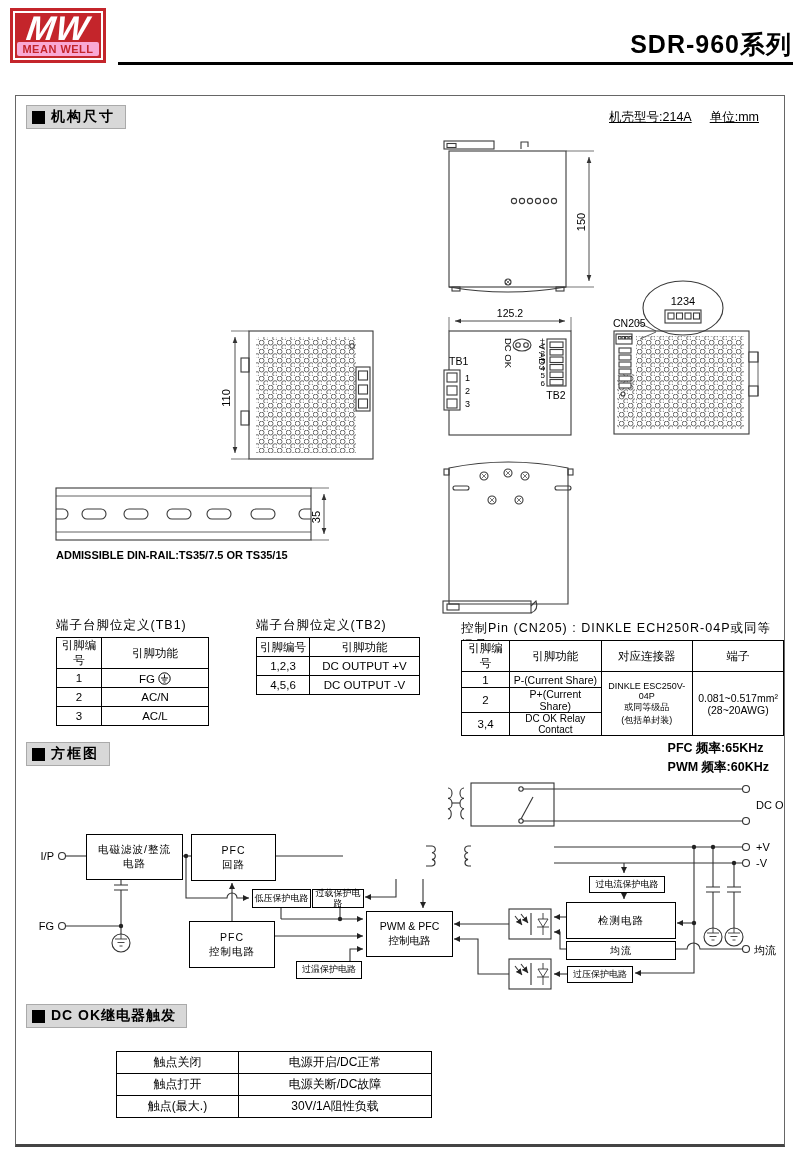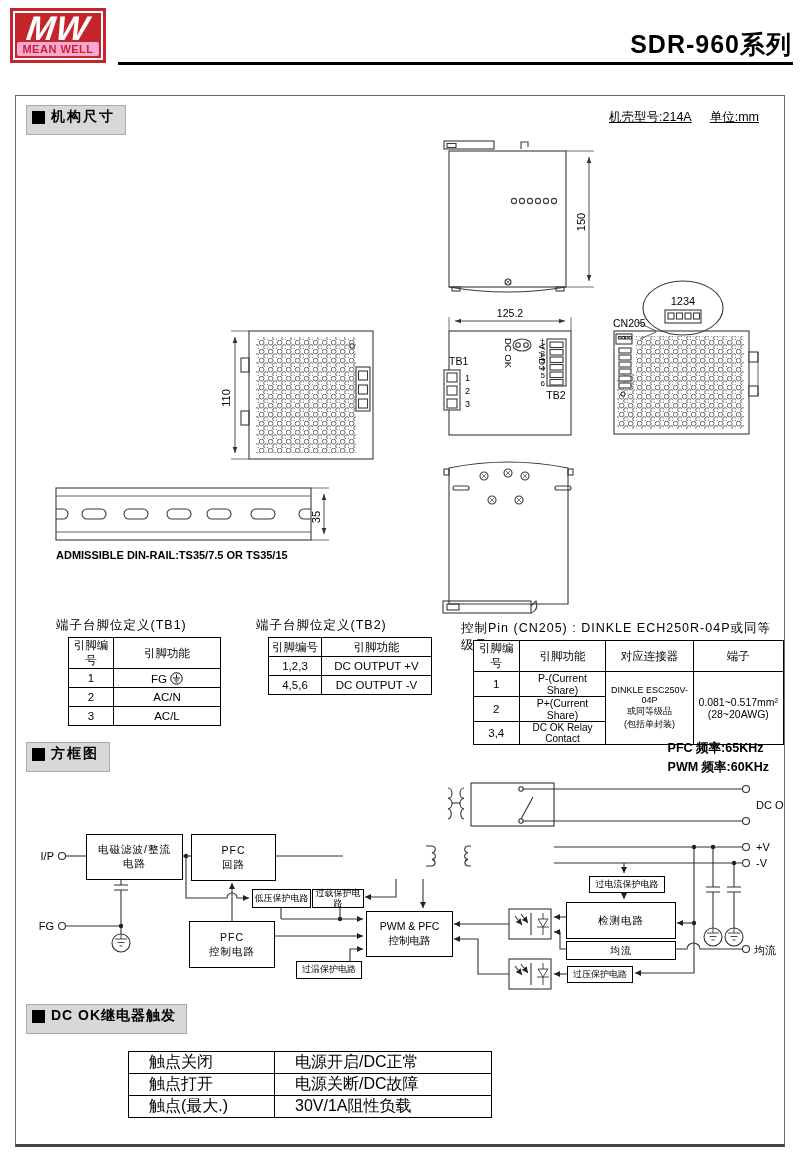--- a/index.html
+++ b/index.html
@@ -15,42 +15,42 @@
   .logo-brand{position:absolute;left:2px;right:2px;bottom:2px;background:#f9a8d4;color:#c4252b;
               font-size:11px;font-weight:bold;text-align:center;border-radius:2px;line-height:14px;letter-spacing:.5px;}
   .doc-title{left:130px;top:28px;font-size:25px;font-weight:bold;letter-spacing:3px;}
   .doc-series{right:8px;top:28px;font-size:25px;font-weight:bold;letter-spacing:1px;}
   .title-rule{left:118px;top:62px;width:675px;height:3px;background:#000;}
 
   
   .sheet{left:15px;top:95px;width:768px;height:1048px;border:1.5px solid #666;border-bottom:3px solid #444;}
 
   .sec{position:absolute;display:inline-flex;align-items:center;gap:6px;background:#d8d8d8;
-       border:1px solid #aaa;padding:2px 10px 8px 5px;font-size:14px;font-weight:bold;letter-spacing:2px;}
+       border:1px solid #aaa;padding:2px 10px 2px 5px;font-size:14px;font-weight:bold;letter-spacing:2px;}
   .sq{width:13px;height:13px;background:#000;display:inline-block;}
   .case-info{right:25px;top:13px;font-size:12.5px;display:flex;gap:18px;text-decoration:underline;}
 
   svg text{fill:#000;}
   .mech{left:0;top:28px;width:768px;height:545px;}
 
   
-  table.t{border-collapse:collapse;position:absolute;background:#fff;margin-left:12px;}
+  table.t{border-collapse:collapse;position:absolute;background:#fff;}
   .t th,.t td{border:1px solid #000;text-align:center;font-weight:normal;padding:0 3px;font-size:11.5px;}
   .t-title{position:absolute;font-size:12.5px;letter-spacing:1px;}
   .pre{white-space:pre-line;}
 
   
   .diagram{left:0;top:675px;width:768px;height:245px;}
   .diagram svg{position:absolute;left:0;top:0;}
   .box{position:absolute;border:1px solid #000;background:#fff;display:flex;align-items:center;
        justify-content:center;text-align:center;white-space:pre-line;font-size:10.5px;line-height:1.3;letter-spacing:1px;}
   .box.sm{font-size:9px;letter-spacing:0;line-height:1.1;}
   .freq{right:15px;top:643px;font-size:12.5px;font-weight:bold;line-height:1.5;}
 
-  .dcok-table td{text-align:left;padding:0 20px;font-size:16px;height:21px;}
+  .dcok-table td{text-align:center;padding:0 8px;font-size:12px;height:21px;}
   .gnd-ico{vertical-align:-2px;}
 </style>
 </head>
 <body>
 
 <div class="page">
 
   <div class="abs logo">
     <div class="logo-inner">
       <div class="logo-mw">MW</div>

